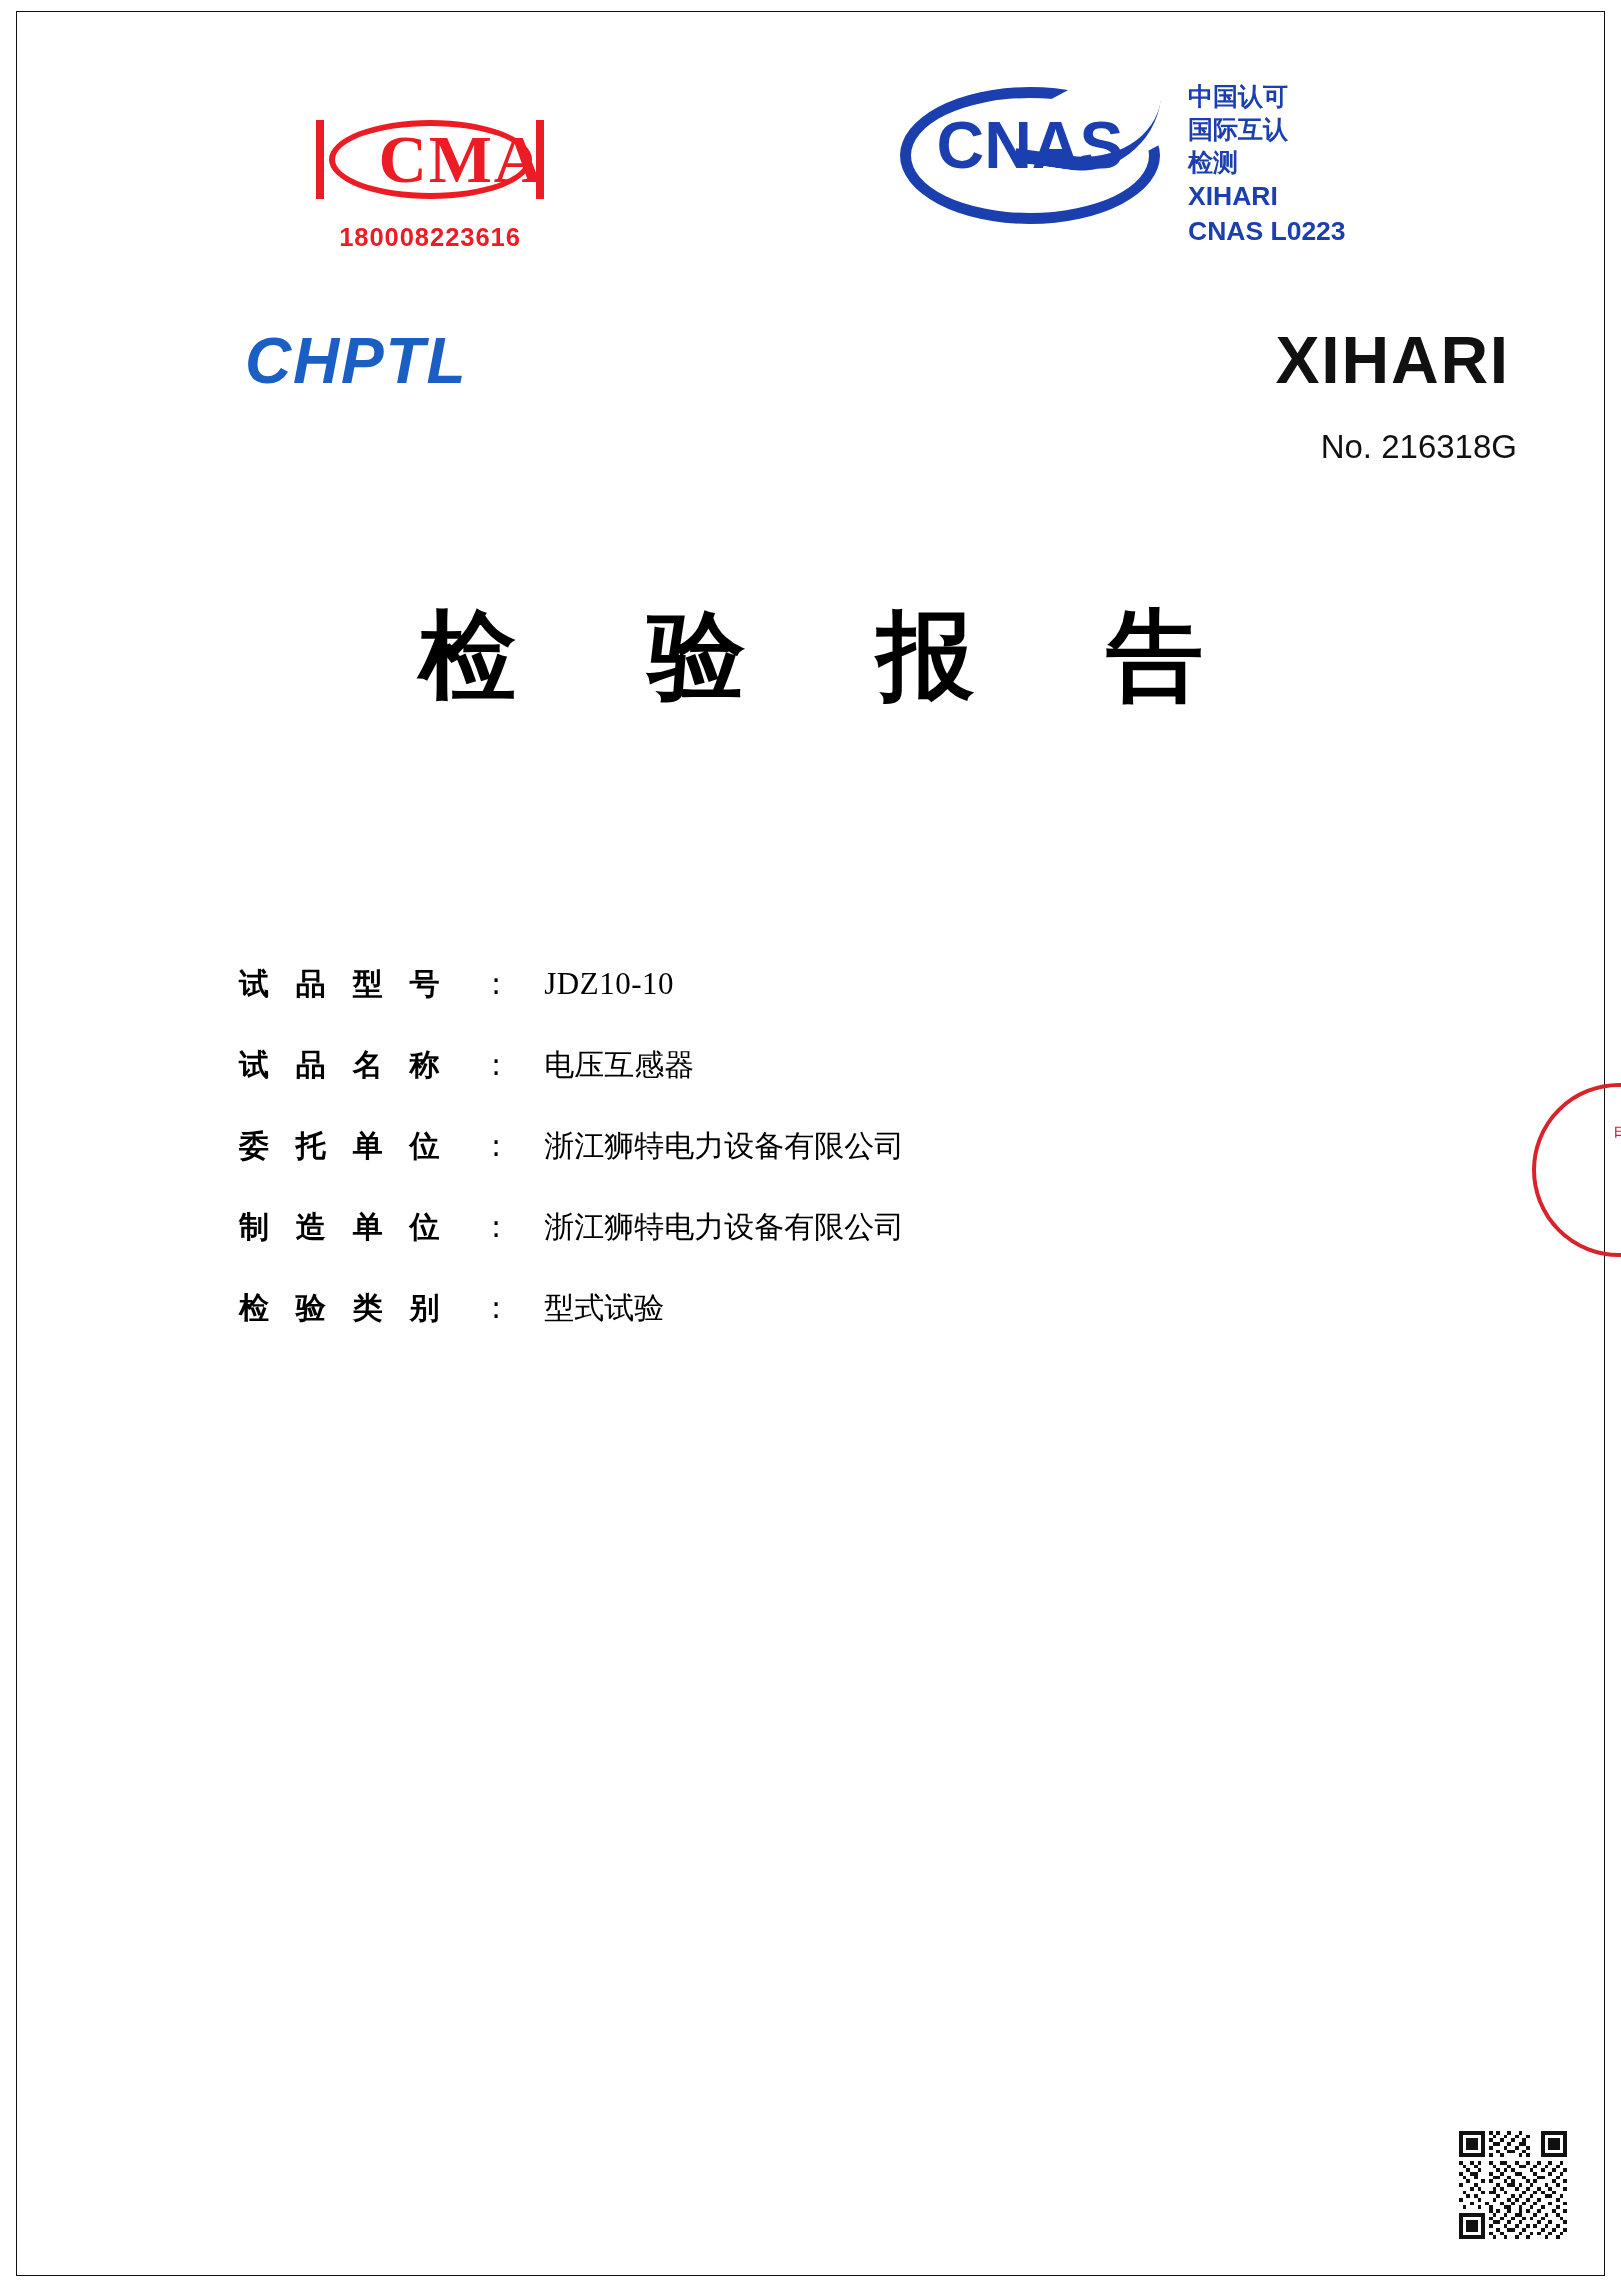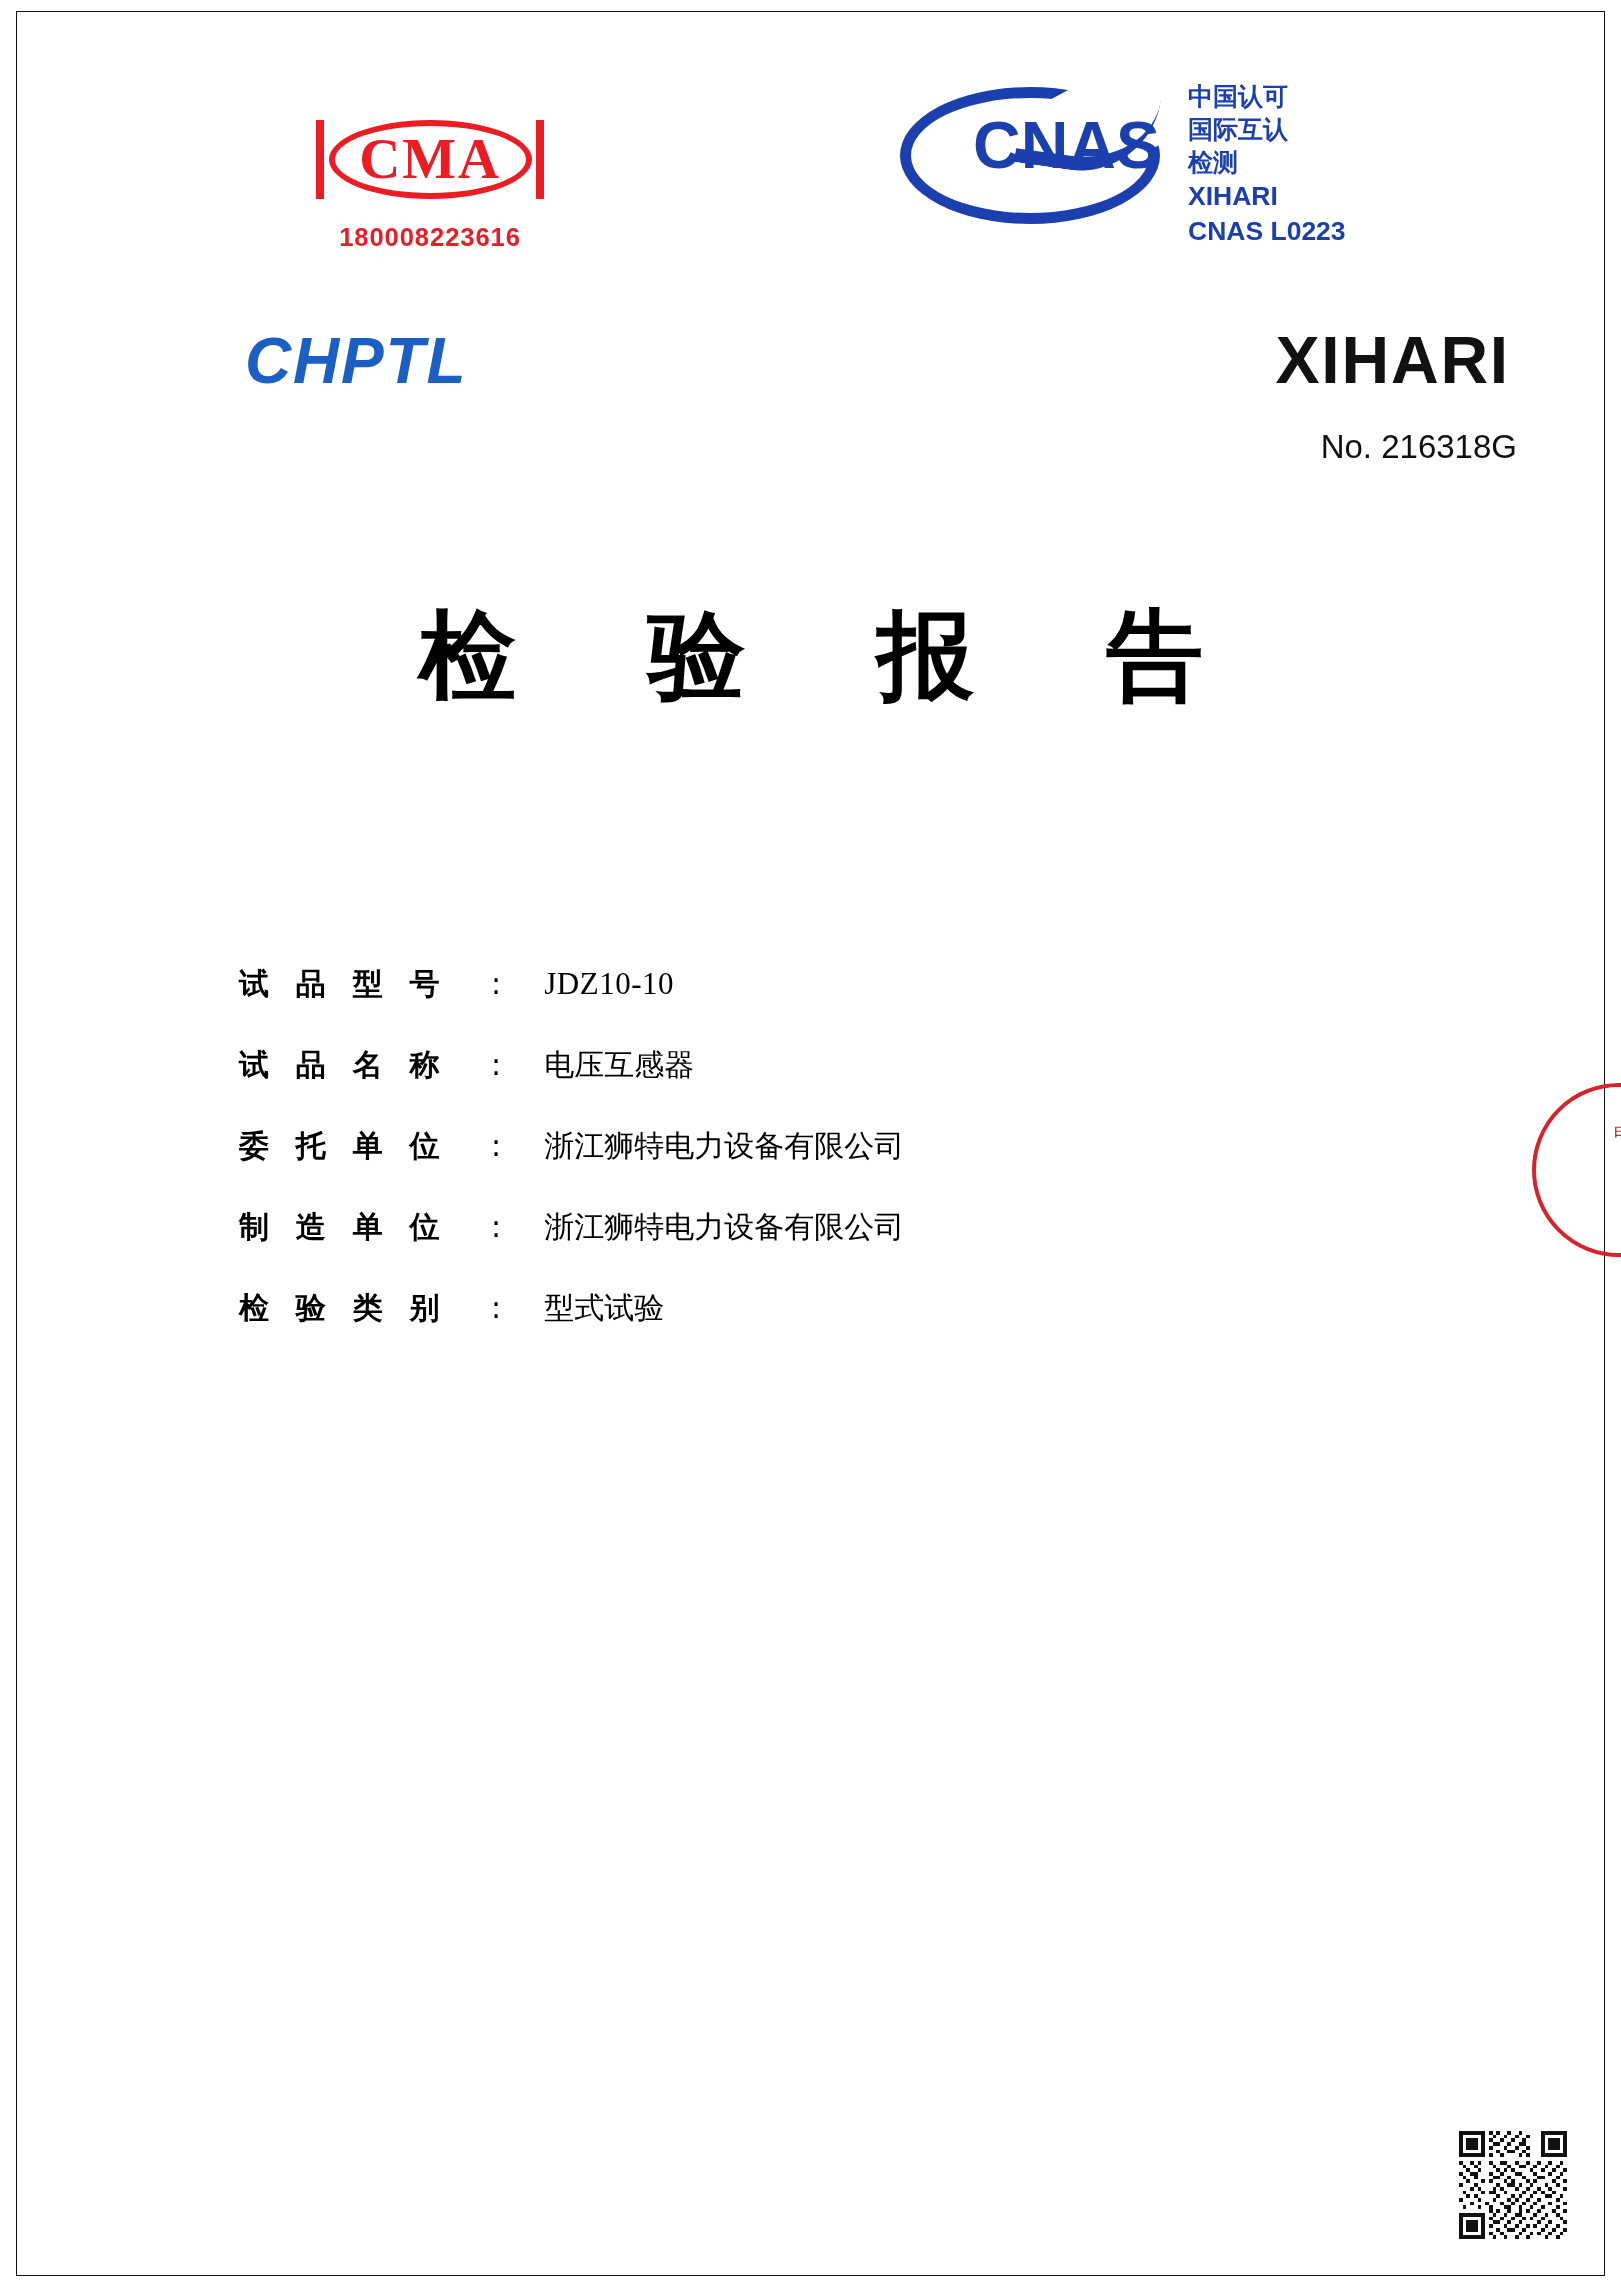--- a/index.html
+++ b/index.html
@@ -77,24 +77,24 @@
     height: 79px;
     background: #ec1c24;
   }
   .cma-text {
     position: absolute;
     left: 0;
     top: 0;
     width: 228px;
     height: 84px;
     line-height: 84px;
-    text-align: center;
+    text-align: right;
     font-family: "Liberation Serif", serif;
     font-weight: bold;
-    font-size: 57px;
+    font-size: 67px;
     color: #ec1c24;
     letter-spacing: 1.8px;
   }
   .cma-number {
     margin-top: 22px;
     font-family: "Liberation Sans", sans-serif;
     font-size: 25.6px;
     font-weight: bold;
     color: #ec1c24;
     letter-spacing: 0.9px;
@@ -173,21 +173,21 @@
     height: 69px;
     border-bottom: 14.6px solid #1b3fae;
     border-radius: 0 0 82px 0;
     transform: rotate(8deg);
   }
   .cnas-text {
     position: absolute;
     left: 0;
     top: 20px;
     width: 260px;
-    text-align: right;
+    text-align: center;
     font-family: "Liberation Sans", sans-serif;
     font-weight: bold;
     font-size: 66px;
     color: #1b3fae;
     letter-spacing: 0px;
   }
 
   
   .cnas-info {
     position: absolute;

